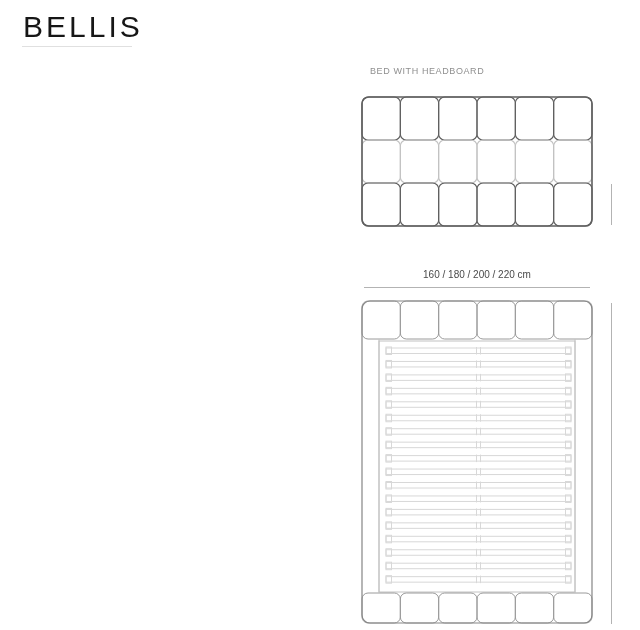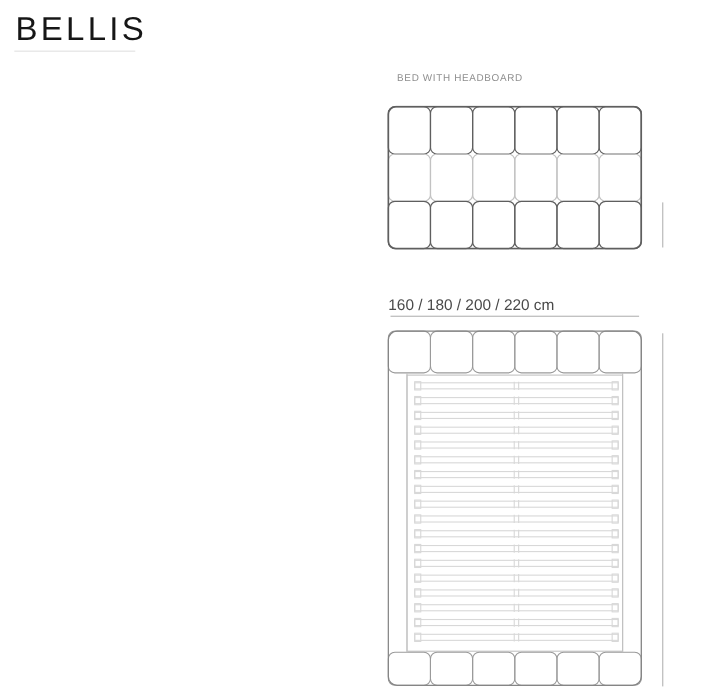--- a/index.html
+++ b/index.html
@@ -1,18 +1,19 @@
 <!DOCTYPE html>
 <html><head>
 <meta charset="utf-8">
 <style>
   html,body{margin:0;padding:0;background:#fff;}
   .page{
     position:relative;width:604px;height:630px;background:#fff;overflow:hidden;
     font-family:"Liberation Sans", sans-serif;
+    margin-left:9px;
   }
   .logo{
     position:absolute;left:14px;top:10px;
     font-size:30px;letter-spacing:3px;font-weight:400;color:#161616;
   }
   .logo-rule{
     position:absolute;left:13px;top:46px;width:110px;height:1px;background:#e0e0e0;
   }
   .section-label{
     position:absolute;left:361px;top:66px;
@@ -21,22 +22,22 @@
   .diagram{position:absolute;}
   .hb-svg{left:352px;top:96px;}
   .tv-svg{left:352px;top:300px;}
   .dim-line-v{position:absolute;width:1px;background:#b3b3b3;}
   .dim-line-h{position:absolute;height:1px;background:#b3b3b3;}
   .dim-label{
     position:absolute;font-size:9.5px;color:#555;white-space:nowrap;
     transform:translate(-50%,-50%) rotate(90deg);transform-origin:center center;
   }
   .width-label{
-    position:absolute;left:353px;top:269px;width:230px;text-align:left;
-    font-size:14px;color:#4a4a4a;
+    position:absolute;left:353px;top:269px;width:230px;text-align:center;
+    font-size:10px;color:#4a4a4a;
   }
   .l-100{left:616px;top:97px;height:128px;}
   .l-32{left:602px;top:184px;height:41px;}
   .l-220{left:602px;top:303px;height:321px;}
   .l-w{left:355px;top:287px;width:226px;}
   .t-100{left:625px;top:161px;}
   .t-32{left:611px;top:204px;}
   .t-220{left:611px;top:464px;}
 </style>
 </head>

